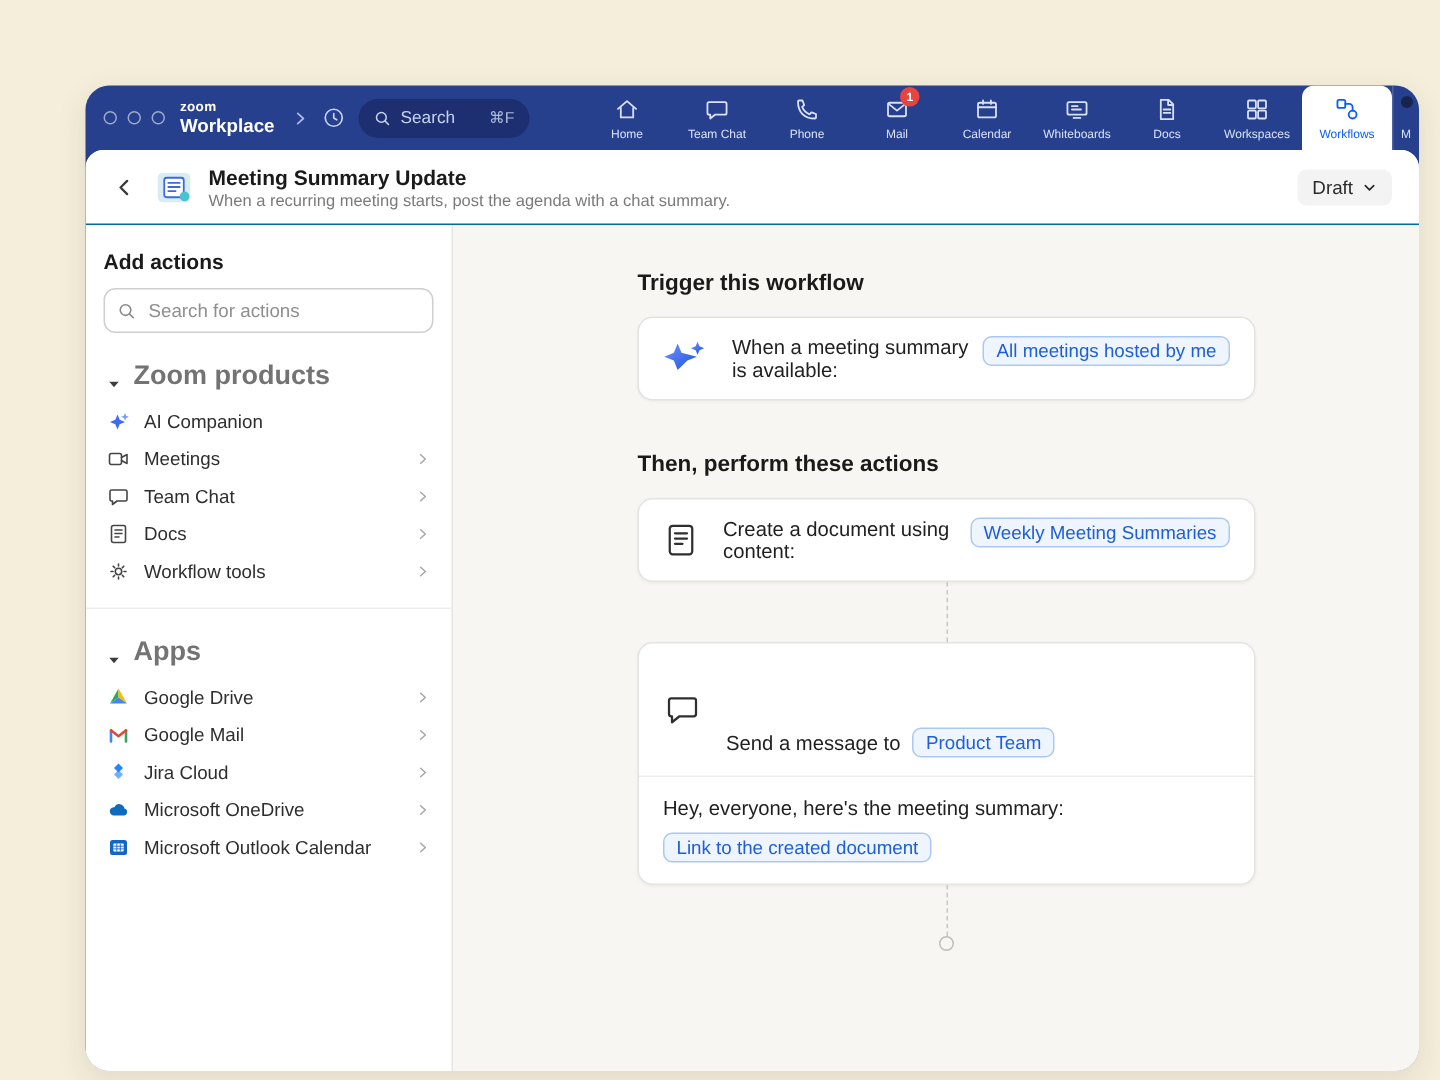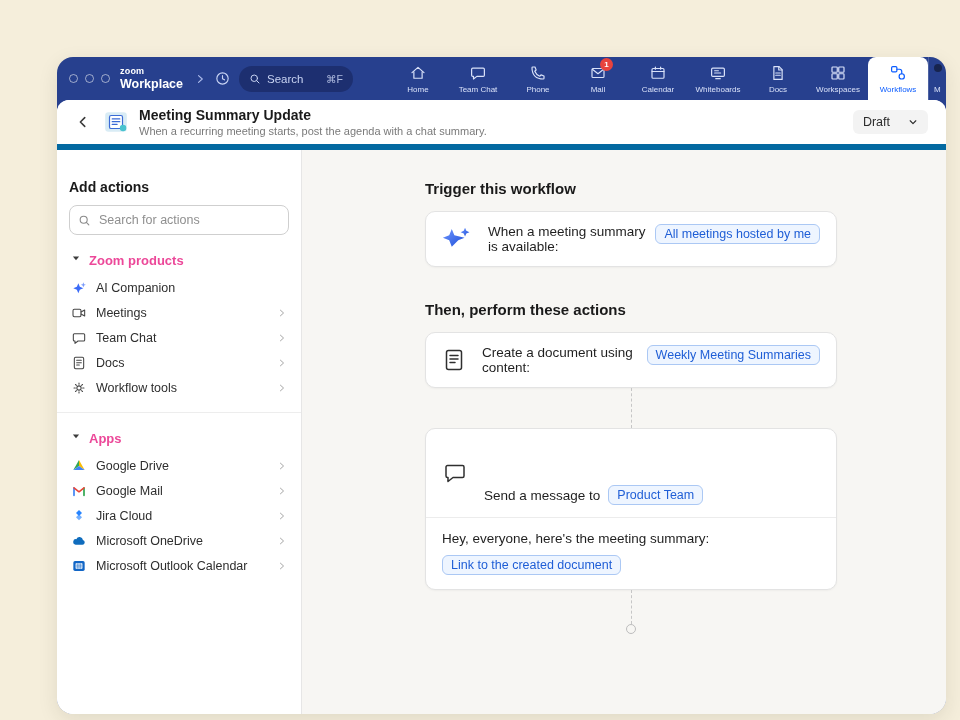--- a/index.html
+++ b/index.html
@@ -43,34 +43,34 @@
     min-width:13px; height:13px; border-radius:7px; background:#e8433d; color:#fff;
     font-size:8px; font-weight:bold; display:flex; align-items:center; justify-content:center; padding:0 3px;
   }
   .nav-item.partial { width:18px; overflow:hidden; align-items:flex-start; padding-left:5px; border-left:1px solid rgba(255,255,255,.18); border-radius:0; }
   .more-dot { width:8px; height:8px; border-radius:50%; background:#17244e; }
   
   .content {
     position:absolute; top:43px; left:0; right:0; bottom:0;
     background:#fff; border-radius:12px 12px 0 0; display:flex; flex-direction:column; overflow:hidden;
   }
-  .app-header { height:50px; min-height:50px; display:flex; align-items:center; padding:0 18px 0 14px; border-bottom:6px solid #0369a1; background:#fff; }
+  .app-header { height:50px; min-height:50px; display:flex; align-items:center; padding:0 18px 0 14px; border-bottom:1px solid #0369a1; background:#fff; }
   .back-btn { width:24px; height:24px; display:flex; align-items:center; justify-content:center; margin-right:8px; color:#3c3c3c; cursor:pointer; }
   .header-icon { width:26px; height:26px; margin-right:10px; display:flex; }
   .title { font-size:14px; font-weight:bold; color:#1a1a1a; }
   .subtitle { font-size:11px; color:#7a7a7a; margin-top:2px; }
-  .draft-btn { margin-left:auto; display:flex; align-items:center; gap:18px; font-size:12.5px; color:#2b2b2b; background:#f3f3f3; border-radius:6px; padding:5px 10px; cursor:pointer; }
+  .draft-btn { margin-left:auto; display:flex; align-items:center; gap:6px; font-size:12.5px; color:#2b2b2b; background:#f3f3f3; border-radius:6px; padding:5px 10px; cursor:pointer; }
   
   .main { flex:1; display:flex; min-height:0; }
   .sidebar { width:245px; min-width:245px; background:#fff; border-right:1px solid #e6e6e6; padding:14px 12px 0; overflow:hidden; }
-  .sidebar-title { font-size:14px; font-weight:bold; color:#1a1a1a; margin:15px 0 10px; }
+  .sidebar-title { font-size:14px; font-weight:bold; color:#1a1a1a; margin:2px 0 10px; }
   .sidebar-search { display:flex; align-items:center; gap:6px; height:30px; border:1px solid #cfcfcf; border-radius:8px; padding:0 8px; color:#8a8a8a; background:#fff;justify-content:center; }
   .sidebar-search input { border:none; outline:none; background:transparent; width:100%; font-size:12.5px; color:#333; font-family:inherit; }
   .sidebar-search input::placeholder { color:#8f8f8f; }
-  .section-header { display:flex; align-items:flex-start; gap:8px; margin:18px 2px 7px; font-size:13px; font-weight:bold; color:#ec4899; cursor:pointer; }
+  .section-header { display:flex; align-items:flex-end; gap:8px; margin:18px 2px 7px; font-size:18px; font-weight:bold; color:#737373; cursor:pointer; }
   .side-item { display:flex; align-items:center; height:25px; padding:0 2px; font-size:12.5px; color:#2e2e2e; cursor:pointer; border-radius:5px;text-align:right; }
   .side-icon { width:16px; height:16px; margin-right:9px; display:flex; color:#454545; }
   .side-chevron { margin-left:auto; display:flex; color:#a6a6a6; }
   .section-divider { border-top:1px solid #ededed; margin:12px -12px 0; }
   
   .canvas { flex:1; background:var(--canvas-bg,#f7f6f3); padding:30px 0 0 123px; overflow:hidden; }
   .flow-col { width:412px; }
   .flow-heading { font-size:15px; font-weight:bold; color:#1a1a1a; margin:0 0 14px; }
   .flow-heading.second { margin:34px 0 14px; }
   .flow-card { background:#fff; border:1px solid #e3e3e3; border-radius:10px; box-shadow:0 1px 2px rgba(0,0,0,.04); cursor:pointer; }

